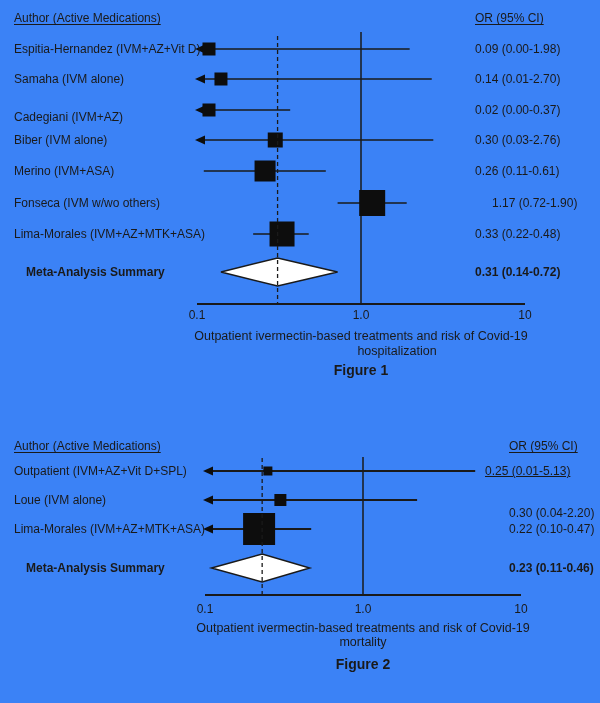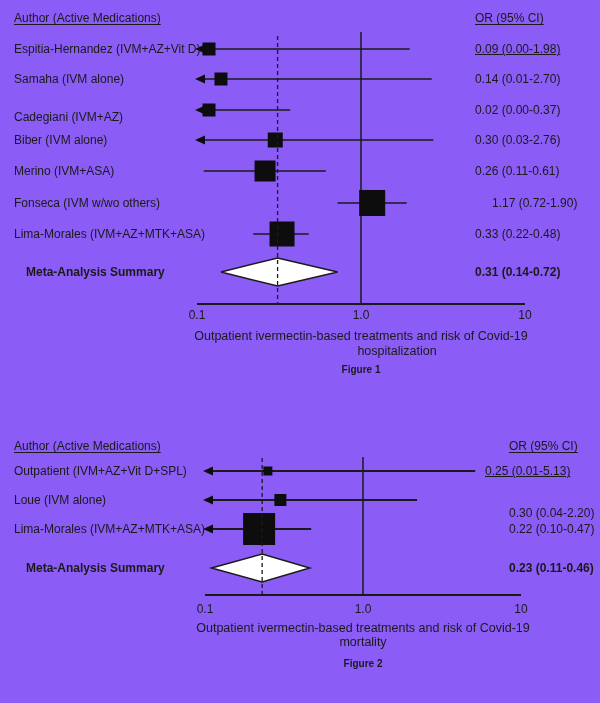--- a/index.html
+++ b/index.html
@@ -1,26 +1,26 @@
 <!DOCTYPE html>
 <html><head>
 <meta charset="utf-8">
 <style>
   html,body{margin:0;padding:0;background:#ffffff;}
   .canvas{
-    position:relative;width:600px;height:703px;background:#8b5cf6;overflow:hidden;
+    position:relative;width:600px;height:703px;background:#3b82f6;overflow:hidden;
     font-family:"Liberation Sans",sans-serif;color:#1a1a1a;
   }
   .canvas svg{position:absolute;top:0;left:0;}
   .t{position:absolute;font-size:12px;line-height:14px;white-space:nowrap;}
   .b{font-weight:bold;}
   .u{text-decoration:underline;text-underline-offset:2px;}
   .c{transform:translateX(-50%);}
   .cap{font-size:12.5px;}
-  .figlab{font-size:10px;}
+  .figlab{font-size:14px;}
 </style>
 </head>
 <body>
 
 <div class="canvas" id="canvas">
   <svg id="plot-svg" width="600" height="703" viewBox="0 0 600 703">
       <line x1="361" y1="32" x2="361" y2="304" stroke="#1a1a1a" stroke-width="1.5"></line>
       <line x1="197" y1="304" x2="525" y2="304" stroke="#1a1a1a" stroke-width="1.8"></line>
       <polygon points="195,49 205,44.5 205,53.5" fill="#0d0d0d"></polygon>
       <line x1="205" y1="49" x2="409.6530912028911" y2="49" stroke="#1a1a1a" stroke-width="1.6"></line>
@@ -56,21 +56,21 @@
       <polygon points="211.54004425499954,568 262.1529980907797,554 309.71573740568874,568 262.1529980907797,582" fill="#ffffff" stroke="#1a1a1a" stroke-width="1.5"></polygon>
       <line x1="262.1529980907797" y1="458" x2="262.1529980907797" y2="595" stroke="#1a1a1a" stroke-width="1.3" stroke-dasharray="4 3"></line>
     </svg>
   <div id="text-layer">
       <div class="t u" style="left: 14px; top: 11px;">Author (Active Medications)</div>
       <div class="t u" style="left: 475px; top: 11px;">OR (95% CI)</div>
       <div class="t c" style="left: 197px; top: 308px;">0.1</div>
       <div class="t c" style="left: 361px; top: 308px;">1.0</div>
       <div class="t c" style="left: 525px; top: 308px;">10</div>
       <div class="t" style="left: 14px; top: 42px;">Espitia-Hernandez (IVM+AZ+Vit D)</div>
-      <div class="t" style="left: 475px; top: 42px; text-decoration: underline;">0.09 (0.00-1.98)</div>
+      <div class="t" style="left: 475px; top: 42px;">0.09 (0.00-1.98)</div>
       <div class="t" style="left: 14px; top: 72px;">Samaha (IVM alone)</div>
       <div class="t" style="left: 475px; top: 72px;">0.14 (0.01-2.70)</div>
       <div class="t" style="left: 14px; top: 110px;">Cadegiani (IVM+AZ)</div>
       <div class="t" style="left: 475px; top: 103px;">0.02 (0.00-0.37)</div>
       <div class="t" style="left: 14px; top: 133px;">Biber (IVM alone)</div>
       <div class="t" style="left: 475px; top: 133px;">0.30 (0.03-2.76)</div>
       <div class="t" style="left: 14px; top: 164px;">Merino (IVM+ASA)</div>
       <div class="t" style="left: 475px; top: 164px;">0.26 (0.11-0.61)</div>
       <div class="t" style="left: 14px; top: 196px;">Fonseca (IVM w/wo others)</div>
       <div class="t" style="left: 492px; top: 196px;">1.17 (0.72-1.90)</div>

